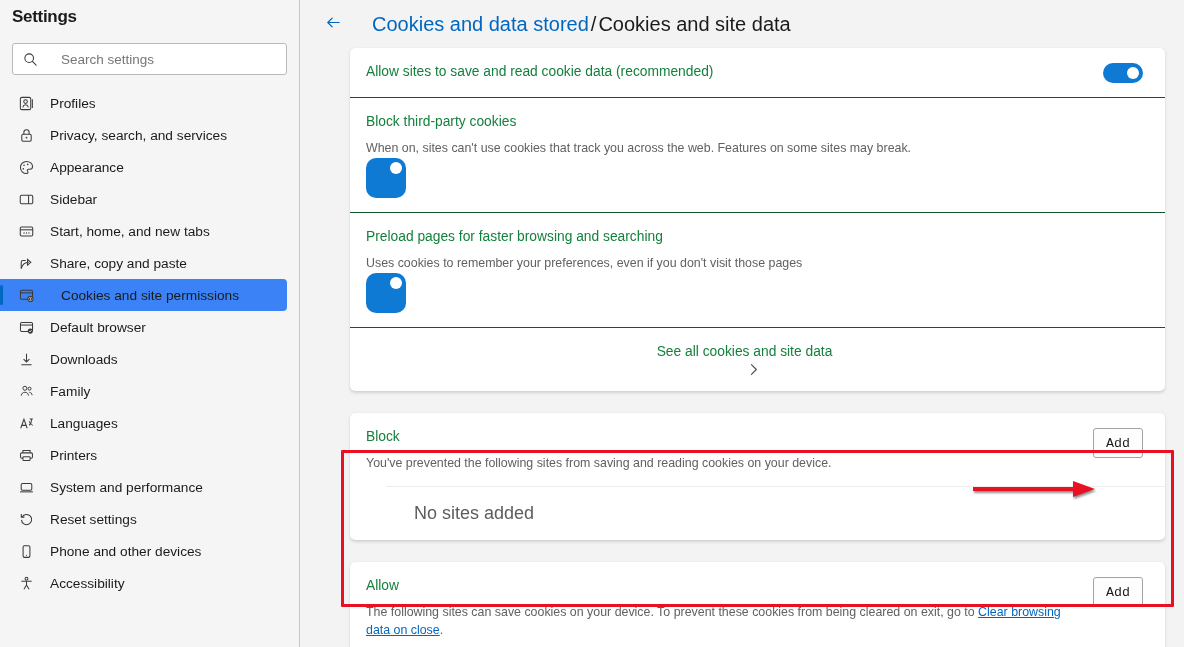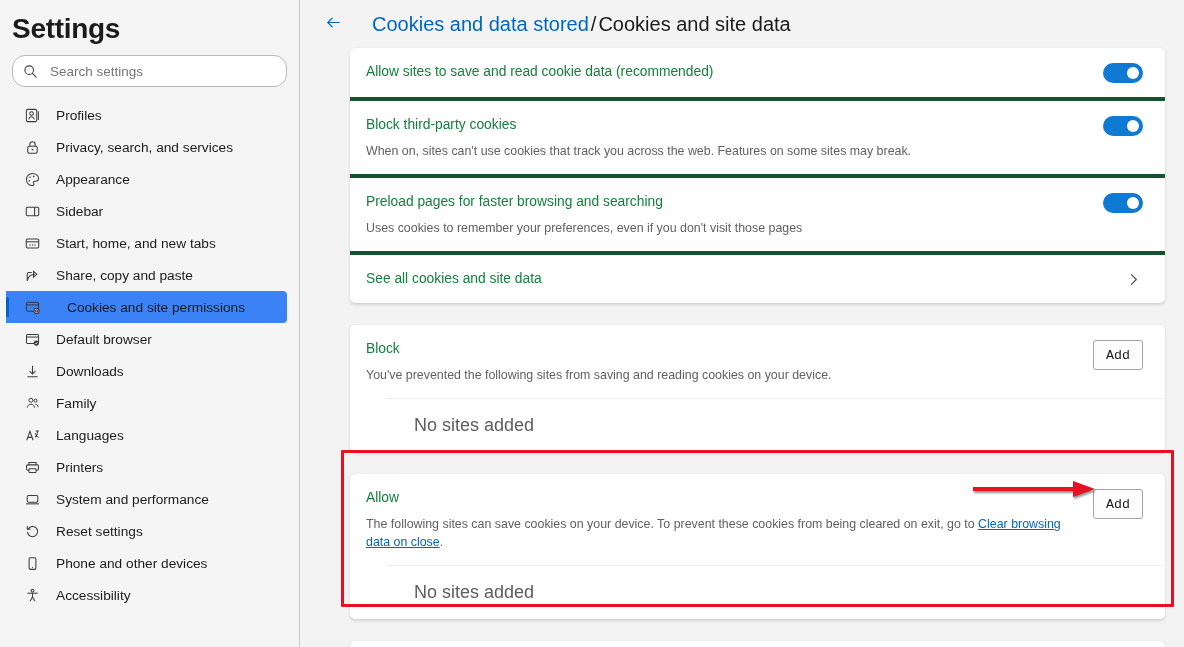--- a/index.html
+++ b/index.html
@@ -15,54 +15,55 @@
   
   #sidebar {
     width: 300px; height: 647px;
     background: #f5f5f5;
     border-right: 1px solid #c9c9c9;
     flex: 0 0 300px;
     position: relative;
     padding: 0;
   }
   .settings-title {
-    font-size: 28px;
+    font-size: 17px;
     font-weight: 600;
     letter-spacing: -0.3px;
     color: #1b1b1b;
-    padding: 12px 0 0 12px;
+    padding: 0 0 0 12px;
     line-height: 34px;
   }
   .search-wrap {
     margin: 9px 12px 0 12px;
     height: 32px;
     background: #ffffff;
     border: 1px solid #b9b9b9;
-    border-radius: 13px;
+    border-radius: 3px;
     display: flex;
     align-items: center;
     padding: 0 10px;
+    gap: 11px;
   }
   .search-wrap .si { flex: 0 0 auto; display:flex; align-items:center; }
   .search-input {
     border: none; outline: none; background: transparent;
     font-family: "Liberation Sans", sans-serif;
     font-size: 13.5px;
     color: #1b1b1b;
     margin-left: 12px;
     width: 200px;
   }
   .search-input::placeholder { color: #767676; }
 
   .nav { margin-top: 12px; }
   .nav-item {
     display: flex;
     align-items: center;
     height: 32px;
-    margin: 0 12px 0 6px;
+    margin: 0 12px 0 0;
     padding-left: 16px;
     position: relative;
     border-radius: 0 4px 4px 0;
     cursor: default;
   }
   .nav-item + .nav-item { margin-top: 0; }
   .nav-item .ico {
     width: 20px; height: 20px;
     flex: 0 0 20px;
     display: flex; align-items: center; justify-content: center;
@@ -127,21 +128,21 @@
     margin-bottom: 22px;
     overflow: hidden;
   }
   .row {
     padding: 14px 22px 14px 16px;
     display: flex;
     align-items: flex-start;
     justify-content: space-between;
     position: relative;
   }
-  .row + .row { border-top: 4px solid #14532d; }
+  .row + .row { border-top: 1px solid #14532d; flex-direction: column; }
   .row-texts { flex: 1 1 auto; padding-right: 20px; }
   .row-title {
     font-size: 13.8px;
     color: #15803d;
     line-height: 20px;
   }
   .row-desc {
     font-size: 12.4px;
     color: #616161;
     line-height: 18px;

